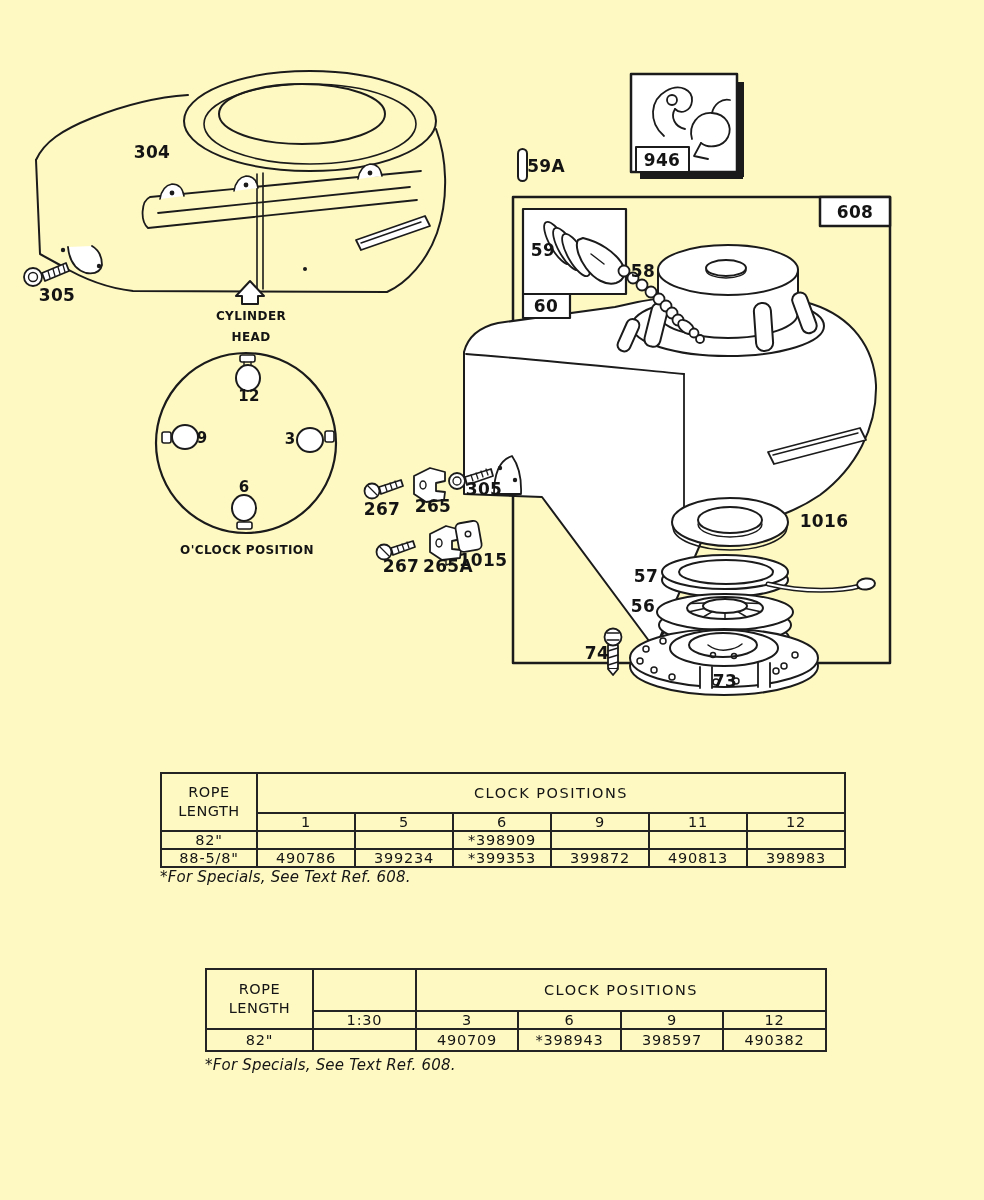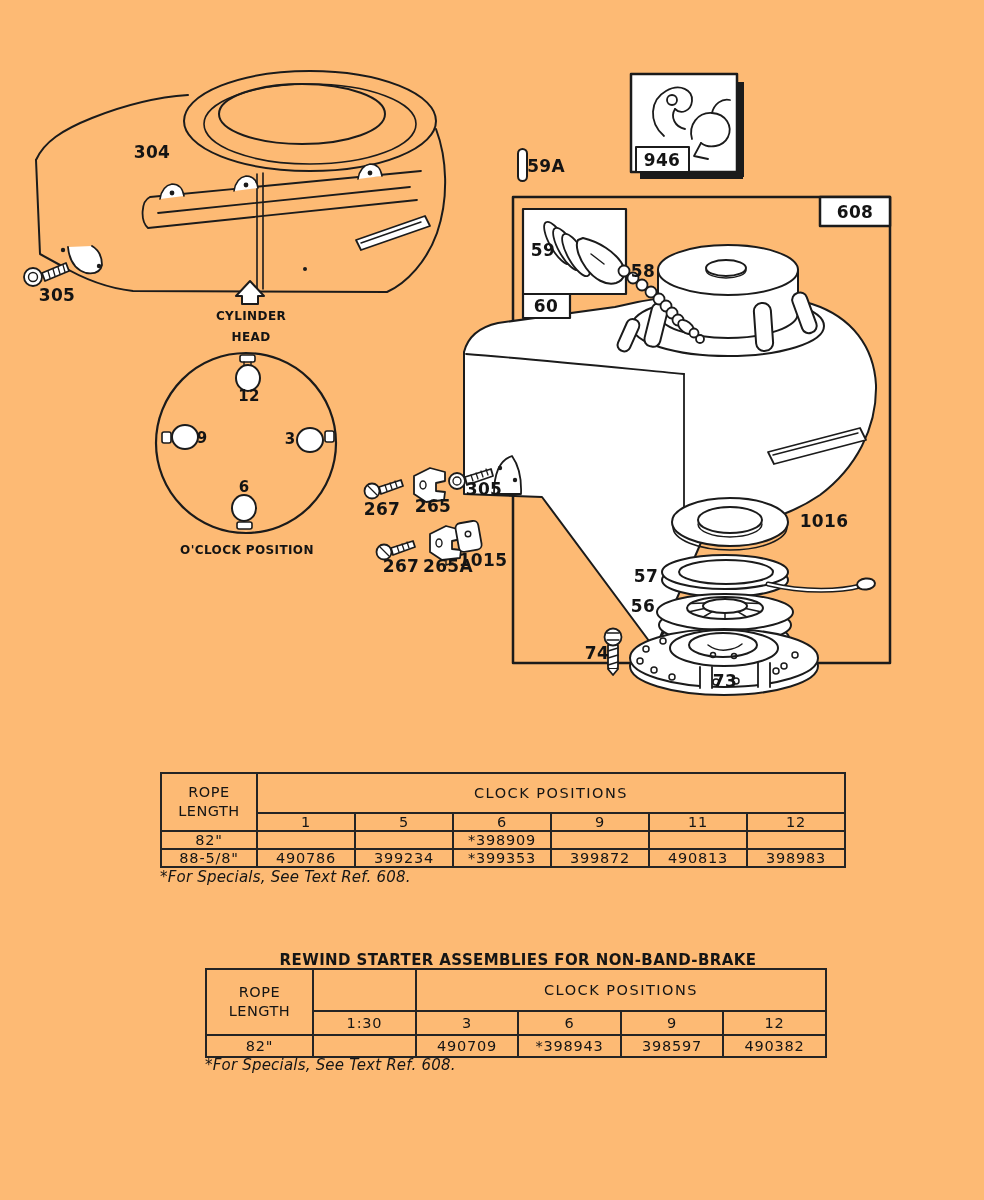--- a/index.html
+++ b/index.html
@@ -1,16 +1,16 @@
 <!DOCTYPE html>
 <html><head>
 <meta charset="utf-8">
 <style>
   html,body{margin:0;padding:0;background:#9a9a9a;}
-  .page{position:relative;width:984px;height:1200px;background:#fdba74;overflow:hidden;
+  .page{position:relative;width:984px;height:1200px;background:#fef9c3;overflow:hidden;
         font-family:"DejaVu Sans",sans-serif;color:#171717;}
   svg.art{position:absolute;left:0;top:0;}
   .plabel{position:absolute;transform:translate(-50%,-50%);font-weight:700;font-size:17px;
           letter-spacing:.3px;white-space:nowrap;color:#141414;}
   .plabel.sm{font-size:15px;}
   .caption{position:absolute;transform:translate(-50%,-50%);font-weight:700;font-size:12px;
            letter-spacing:.4px;white-space:nowrap;color:#141414;}
   .tbl-title{position:absolute;transform:translateX(-50%);font-weight:700;font-size:15px;
              letter-spacing:.4px;white-space:nowrap;color:#151515;}
   table.parts-table{position:absolute;border-collapse:collapse;table-layout:fixed;
@@ -311,38 +311,37 @@
     <td>399234</td>
     <td>*399353</td>
     <td>399872</td>
     <td>490813</td>
     <td>398983</td>
   </tr>
   </tbody>
 </table>
 <div class="tbl-foot" style="left:160px;top:868px">*For Specials, See Text Ref. 608.</div>
 
-<div class="tbl-title" style="left:518px;top:951px">REWIND STARTER ASSEMBLIES FOR NON-BAND-BRAKE</div>
 <table class="parts-table" style="left:205px;top:968px;width:620px">
   <colgroup>
     <col style="width:107px">
         <col style="width:103px">
         <col style="width:102px">
     <col style="width:103px">
         <col style="width:102px">
         <col style="width:103px">
   </colgroup>
   <tbody>
   <tr style="height:42px">
     <th rowspan="2" class="rope">ROPE
 LENGTH</th>
     <th></th>
     <th colspan="4" class="cp">CLOCK POSITIONS</th>
   </tr>
-  <tr style="height:24px">
+  <tr style="height:18px">
     <th>1:30</th>
     <th>3</th>
     <th>6</th>
     <th>9</th>
     <th>12</th>
   </tr>
   <tr style="height:22px">
     <td>82"</td>
     <td></td>
     <td>490709</td>

